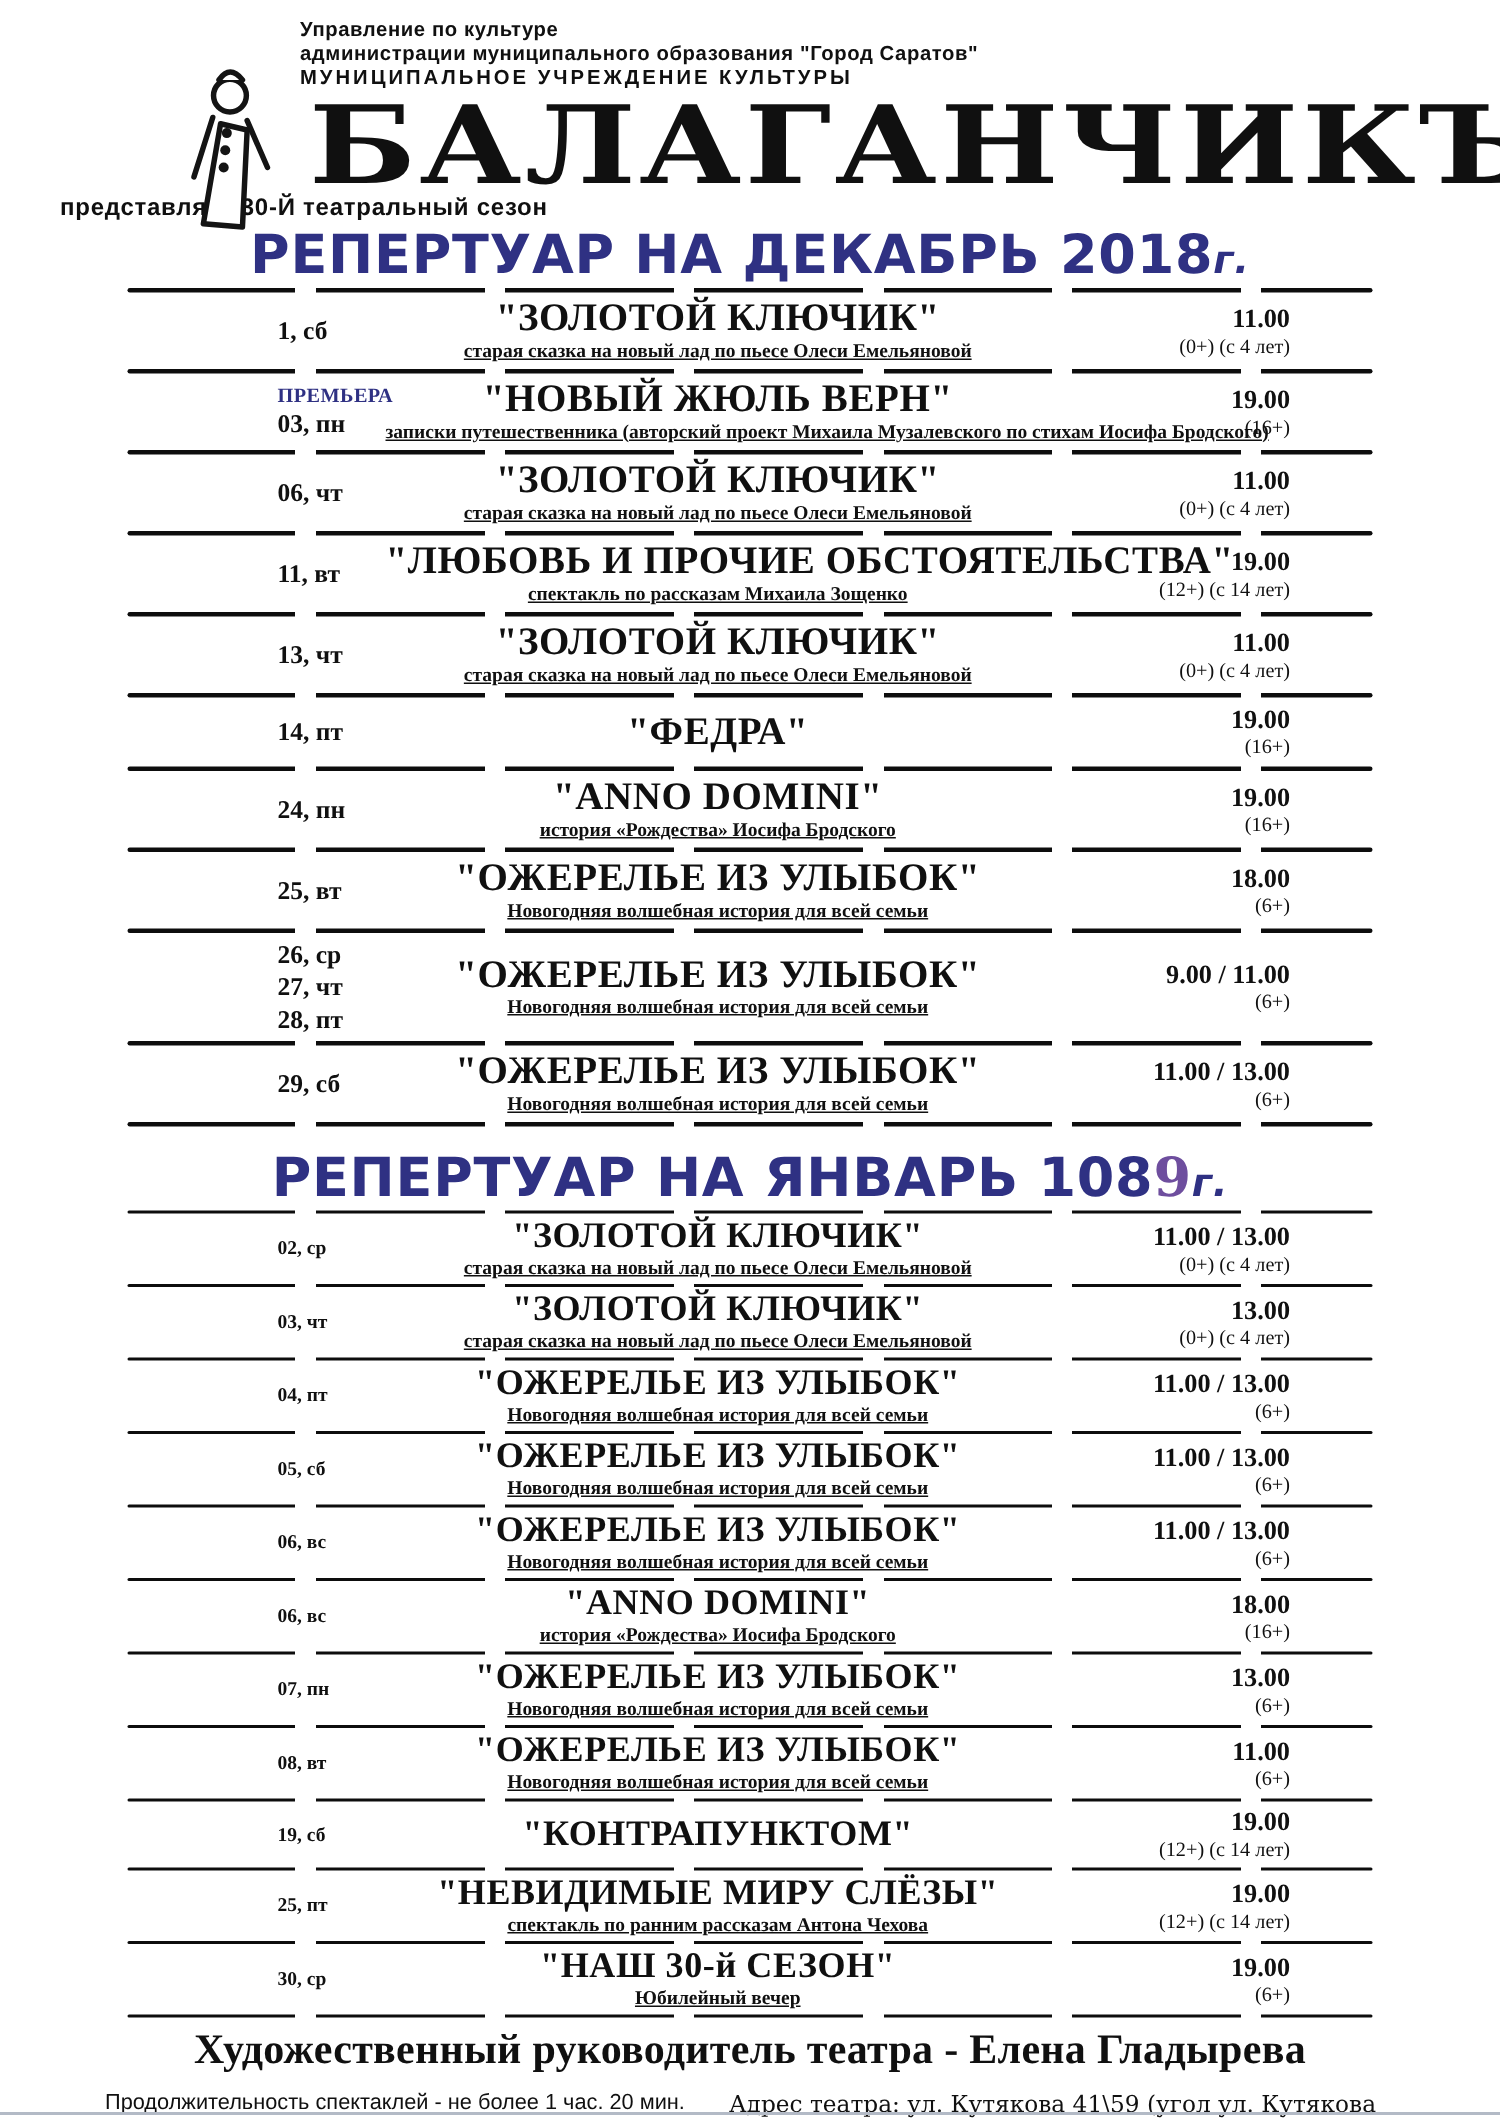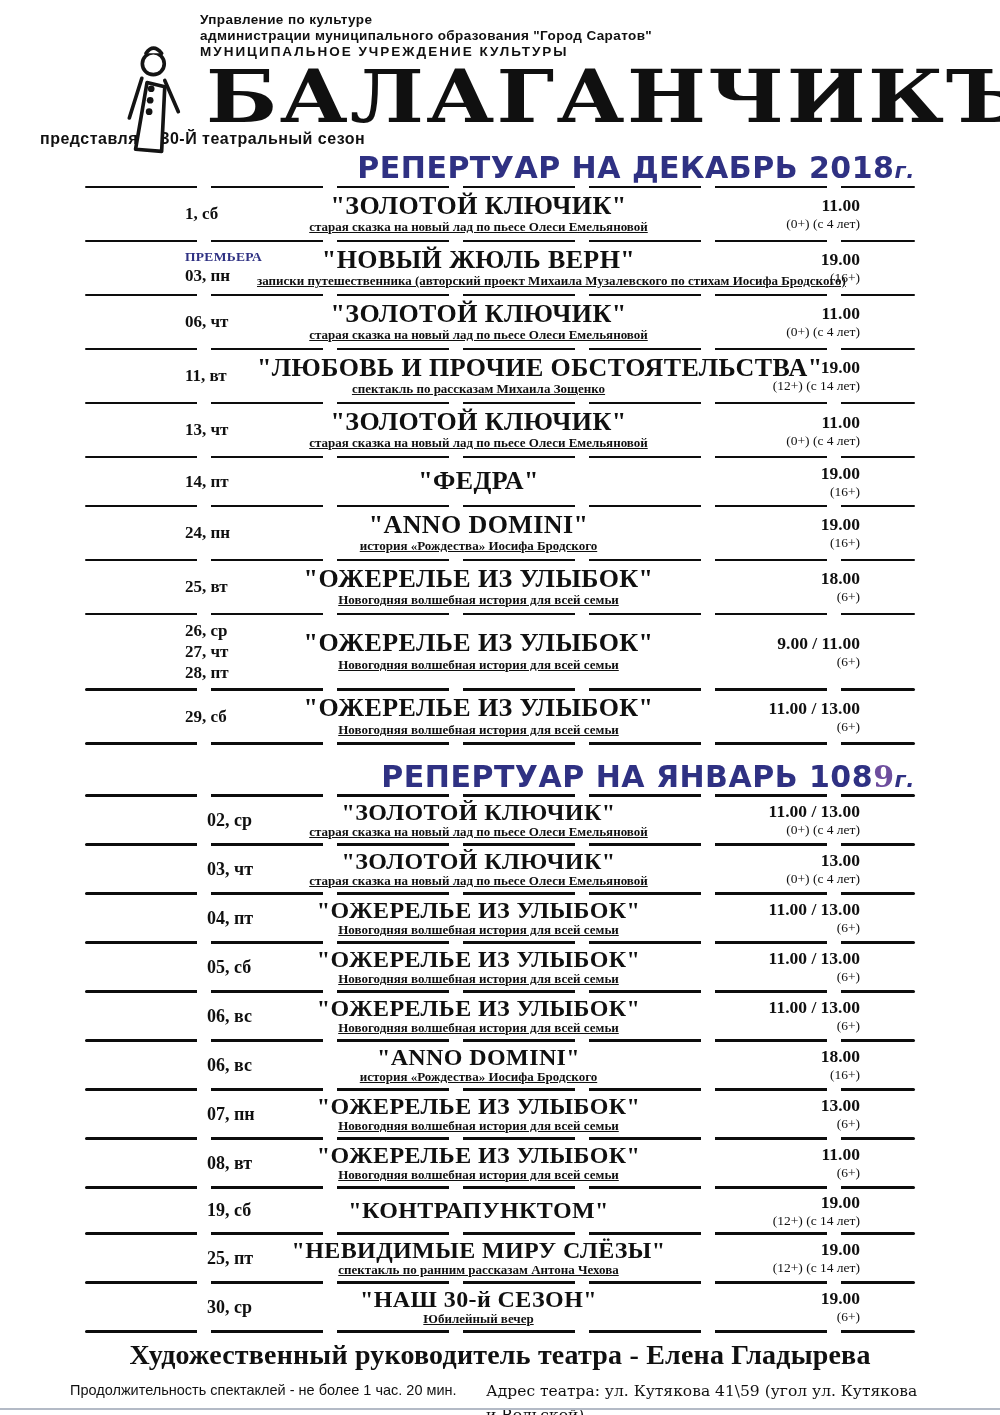--- a/index.html
+++ b/index.html
@@ -19,40 +19,40 @@
   .org .l3{letter-spacing:2px;}
   .theater{margin-left:206px;margin-top:1px;
     font-family:"DejaVu Serif",serif;font-weight:bold;
     font-size:72px;line-height:.98;letter-spacing:2px;white-space:nowrap;
     transform:scaleX(1.16);transform-origin:left center;}
   .season{margin-left:40px;
     font-family:"Liberation Sans",sans-serif;font-weight:bold;font-size:16px;
     letter-spacing:.5px;margin-top:-2px;}
   
   .rep-title{
-    text-align:right;margin:4px 0 2px;
+    text-align:center;margin:4px 0 2px;
     font-family:"DejaVu Sans",sans-serif;font-weight:bold;
-    font-size:30px;line-height:1.05;color:#2f3183;letter-spacing:.5px;
+    font-size:36px;line-height:1.05;color:#2f3183;letter-spacing:.5px;
   }
   .rep-title .accent{color:#6e4e9e;font-family:"DejaVu Serif",serif;}
   .rep-title .suffix{font-size:.72em;font-style:italic;}
   .sec-jan .rep-title{margin-top:16px;}
   
   .rep-section{margin:0 85px;}
   .divider{
     height:2.6px;margin:1px 0;
     background:repeating-linear-gradient(90deg,#0d0d0d 0 112px,transparent 112px 126px);
     border-radius:2px;
   }
   .row{display:flex;align-items:center;padding:3.5px 0;}
   .sec-jan .row{padding:2px 0;}
   .col-date{width:72px;padding-left:100px;flex:none;}
   .premiere{color:#2f3183;font-weight:bold;font-size:13.5px;letter-spacing:.3px;}
   .date{font-weight:bold;font-size:17px;line-height:1.25;white-space:nowrap;}
-  .sec-jan .date{font-size:18px;margin-left:22px;}
+  .sec-jan .date{font-size:13px;}
   .col-main{flex:1;text-align:center;min-width:0;}
   .show-title{font-weight:bold;font-size:26px;line-height:1.02;letter-spacing:.4px;white-space:nowrap;}
   .sec-jan .show-title{font-size:24px;}
   .show-subtitle{font-weight:bold;font-size:13px;line-height:1.15;margin-top:1px;text-decoration:underline;}
   .show-subtitle.wide{white-space:nowrap;overflow:visible;}
   .col-time{width:160px;padding-right:55px;flex:none;text-align:right;white-space:nowrap;}
   .time{font-weight:bold;font-size:17.5px;line-height:1.2;}
   .rating{font-size:13.5px;line-height:1.2;}
   
   .footer{margin:6px 70px 0;}

